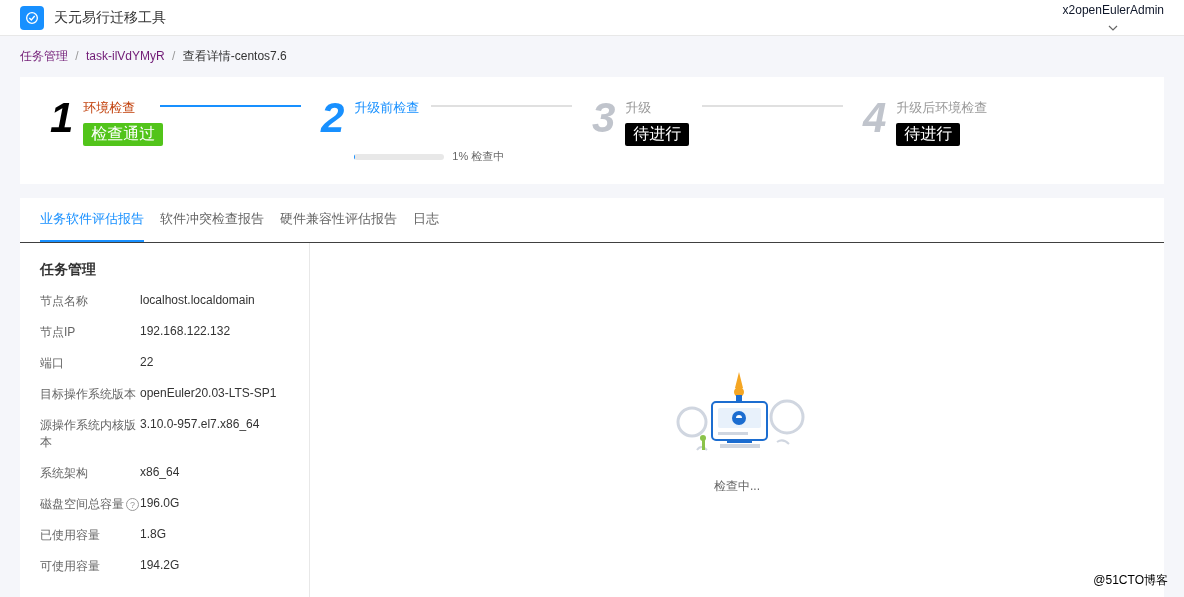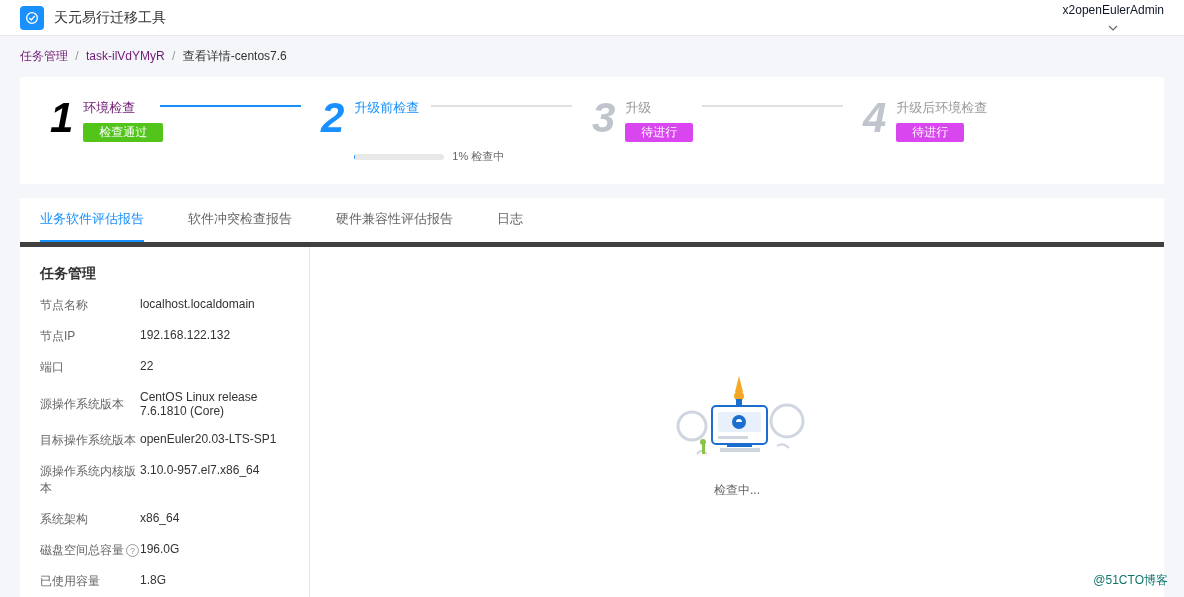--- a/index.html
+++ b/index.html
@@ -19,50 +19,50 @@
     
     .panel { background: #fff; margin: 0 20px 14px 20px; padding: 20px 30px; }
     
     .steps { display: flex; align-items: flex-start; }
     .step { flex: 1; display: flex; align-items: flex-start; gap: 10px; position: relative; }
     .step-num { font-size: 42px; font-weight: 700; font-style: italic; line-height: 1; color: #c0c4cc; }
     .step-num.done { color: #000; }
     .step-num.active { color: #1890ff; }
     .step-body { flex: 1; padding-top: 2px; }
     .step-title { font-size: 13px; color: #999; margin-bottom: 6px; }
-    .step-title.done { color: #701a75; }
+    .step-title.done { color: #c2410c; }
     .step-title.active { color: #1890ff; font-weight: 500; }
     .step-line { height: 2px; background: #e0e0e0; position: absolute; top: 8px; left: 110px; right: 20px; }
     .step-line.done { background: #1890ff; }
-    .badge { display: inline-block; padding: 1px 16px; background: #52c41a; color: #fff; border-radius: 2px; font-size: 12px; }
-    .badge.gray { background: #d946ef; }
+    .badge { display: inline-block; padding: 1px 8px; background: #52c41a; color: #fff; border-radius: 2px; font-size: 16px; }
+    .badge.gray { background: #000000; }
     .progress { display: flex; align-items: center; gap: 8px; margin-top: 32px; }
     .progress-bar { width: 90px; height: 6px; background: #e8e8e8; border-radius: 3px; position: relative; overflow: hidden; }
     .progress-fill { height: 100%; background: #1890ff; width: 1%; }
     .progress-text { font-size: 11px; color: #666; }
     
     .content-panel { background: #fff; margin: 0 20px; display: flex; flex-direction: column; }
-    .tabs { display: flex; gap: 44px; border-bottom: 5px solid #404040; padding: 0 20px; }
+    .tabs { display: flex; gap: 16px; border-bottom: 1px solid #404040; padding: 0 20px; }
     .tab { padding: 12px 0; font-size: 13px; color: #666; cursor: pointer; border-bottom: 2px solid transparent; }
     .tab.active { color: #1890ff; border-bottom-color: #1890ff; }
     
     .content-body { display: flex; height: 370px; }
     .info-col { width: 290px; border-right: 1px solid #e8e8e8; padding: 18px 20px; overflow: auto; }
     .info-section-title { font-size: 14px; font-weight: 700; margin-bottom: 14px; }
     .info-row { display: flex; margin-bottom: 14px; font-size: 12px; }
     .info-label { width: 100px; color: #666; display: flex; align-items: center; gap: 2px; flex-shrink: 0; }
     .info-value { flex: 1; color: #333; }
     .help-icon { width: 13px; height: 13px; border: 1px solid #999; border-radius: 50%; display: inline-flex; align-items: center; justify-content: center; font-size: 9px; color: #999; }
     
     .main-col { flex: 1; display: flex; flex-direction: column; align-items: center; justify-content: center; }
     .illust { width: 150px; height: 100px; position: relative; margin-bottom: 16px; }
     .illust-text { font-size: 12px; color: #666; }
     
     .chevron-down { width: 10px; height: 10px; }
-    .watermark { position: fixed; bottom: 8px; right: 16px; color: #0f766e; font-size: 12px; }
+    .watermark { position: fixed; bottom: 8px; right: 16px; color: #000000; font-size: 12px; }
   </style>
 </head>
 <body>
 
 <div class="topbar">
   <div class="topbar-left">
     <div class="logo">
       <svg viewBox="0 0 24 24" fill="none" stroke="#fff" stroke-width="2">
           <circle cx="12" cy="12" r="8"></circle>
           <path d="M8 12 L11 15 L16 9"></path>
@@ -143,24 +143,20 @@
             <div class="info-label">节点名称</div>
             <div class="info-value">localhost.localdomain</div>
           </div>
           <div class="info-row">
             <div class="info-label">节点IP</div>
             <div class="info-value">192.168.122.132</div>
           </div>
           <div class="info-row">
             <div class="info-label">端口</div>
             <div class="info-value">22</div>
-          </div>
-          <div class="info-row">
-            <div class="info-label">源操作系统版本</div>
-            <div class="info-value">CentOS Linux release 7.6.1810 (Core)</div>
           </div>
           <div class="info-row">
             <div class="info-label">目标操作系统版本</div>
             <div class="info-value">openEuler20.03-LTS-SP1</div>
           </div>
           <div class="info-row">
             <div class="info-label">源操作系统内核版本</div>
             <div class="info-value">3.10.0-957.el7.x86_64</div>
           </div>
           <div class="info-row">

